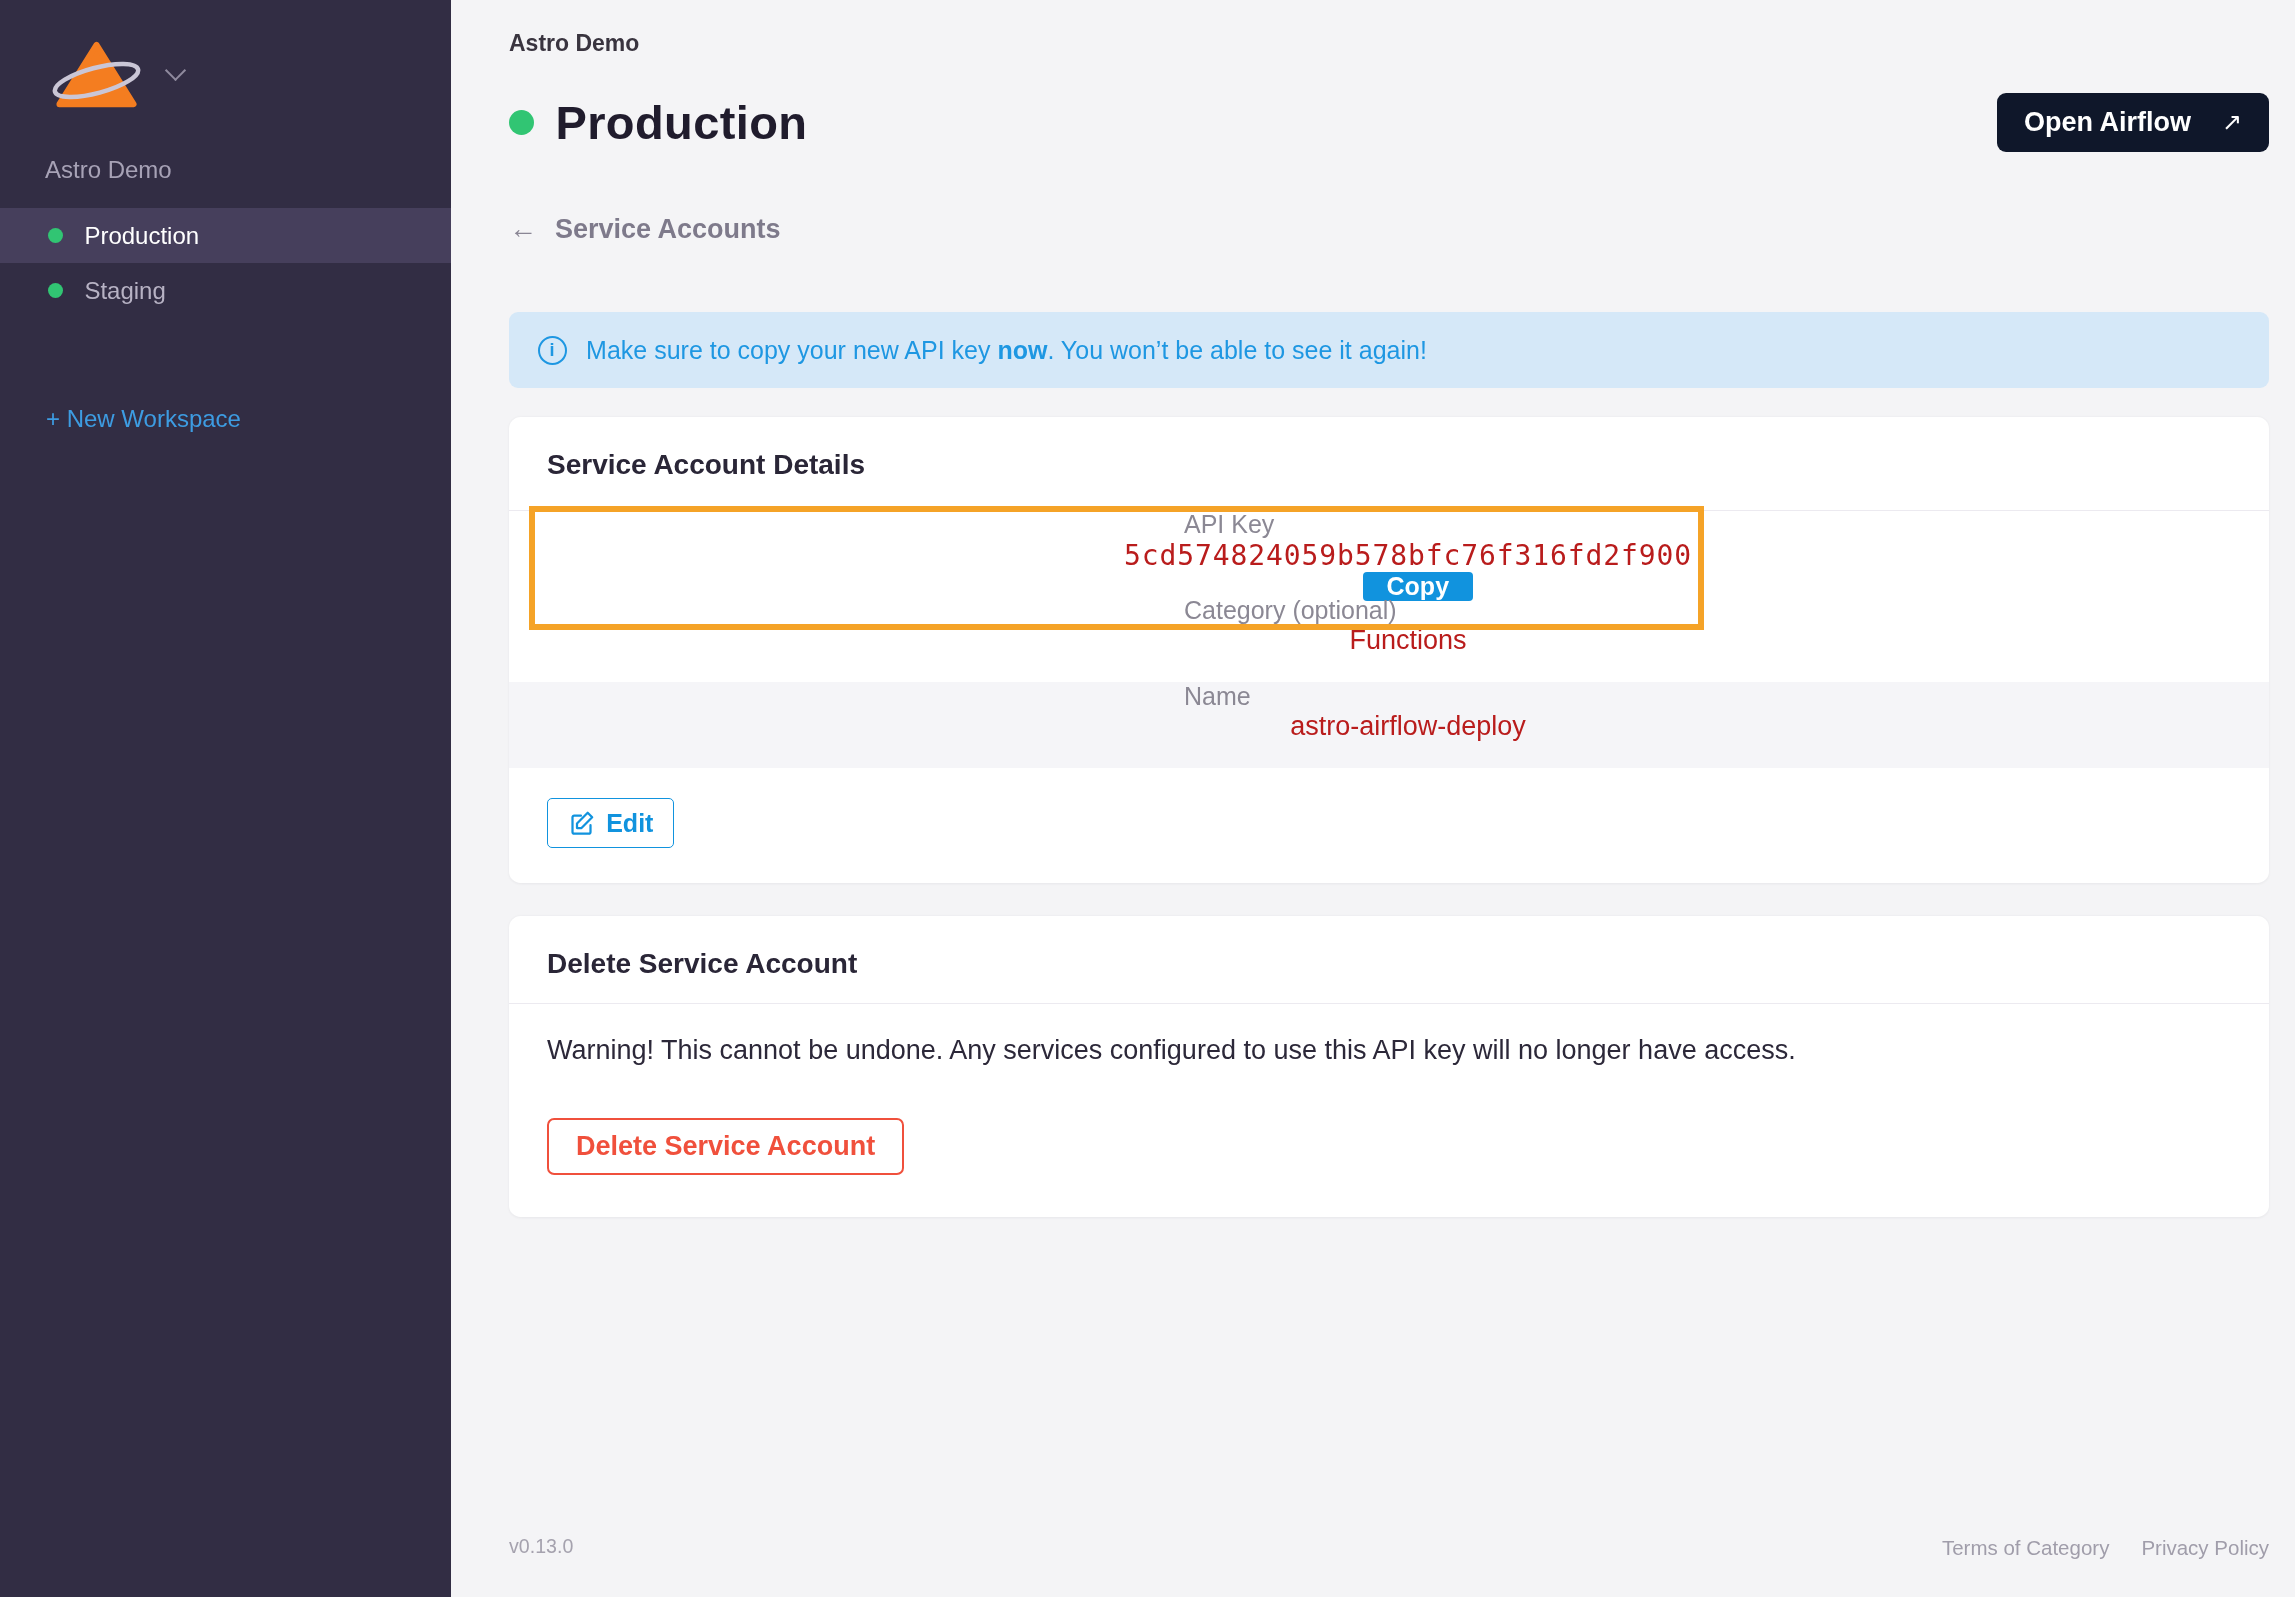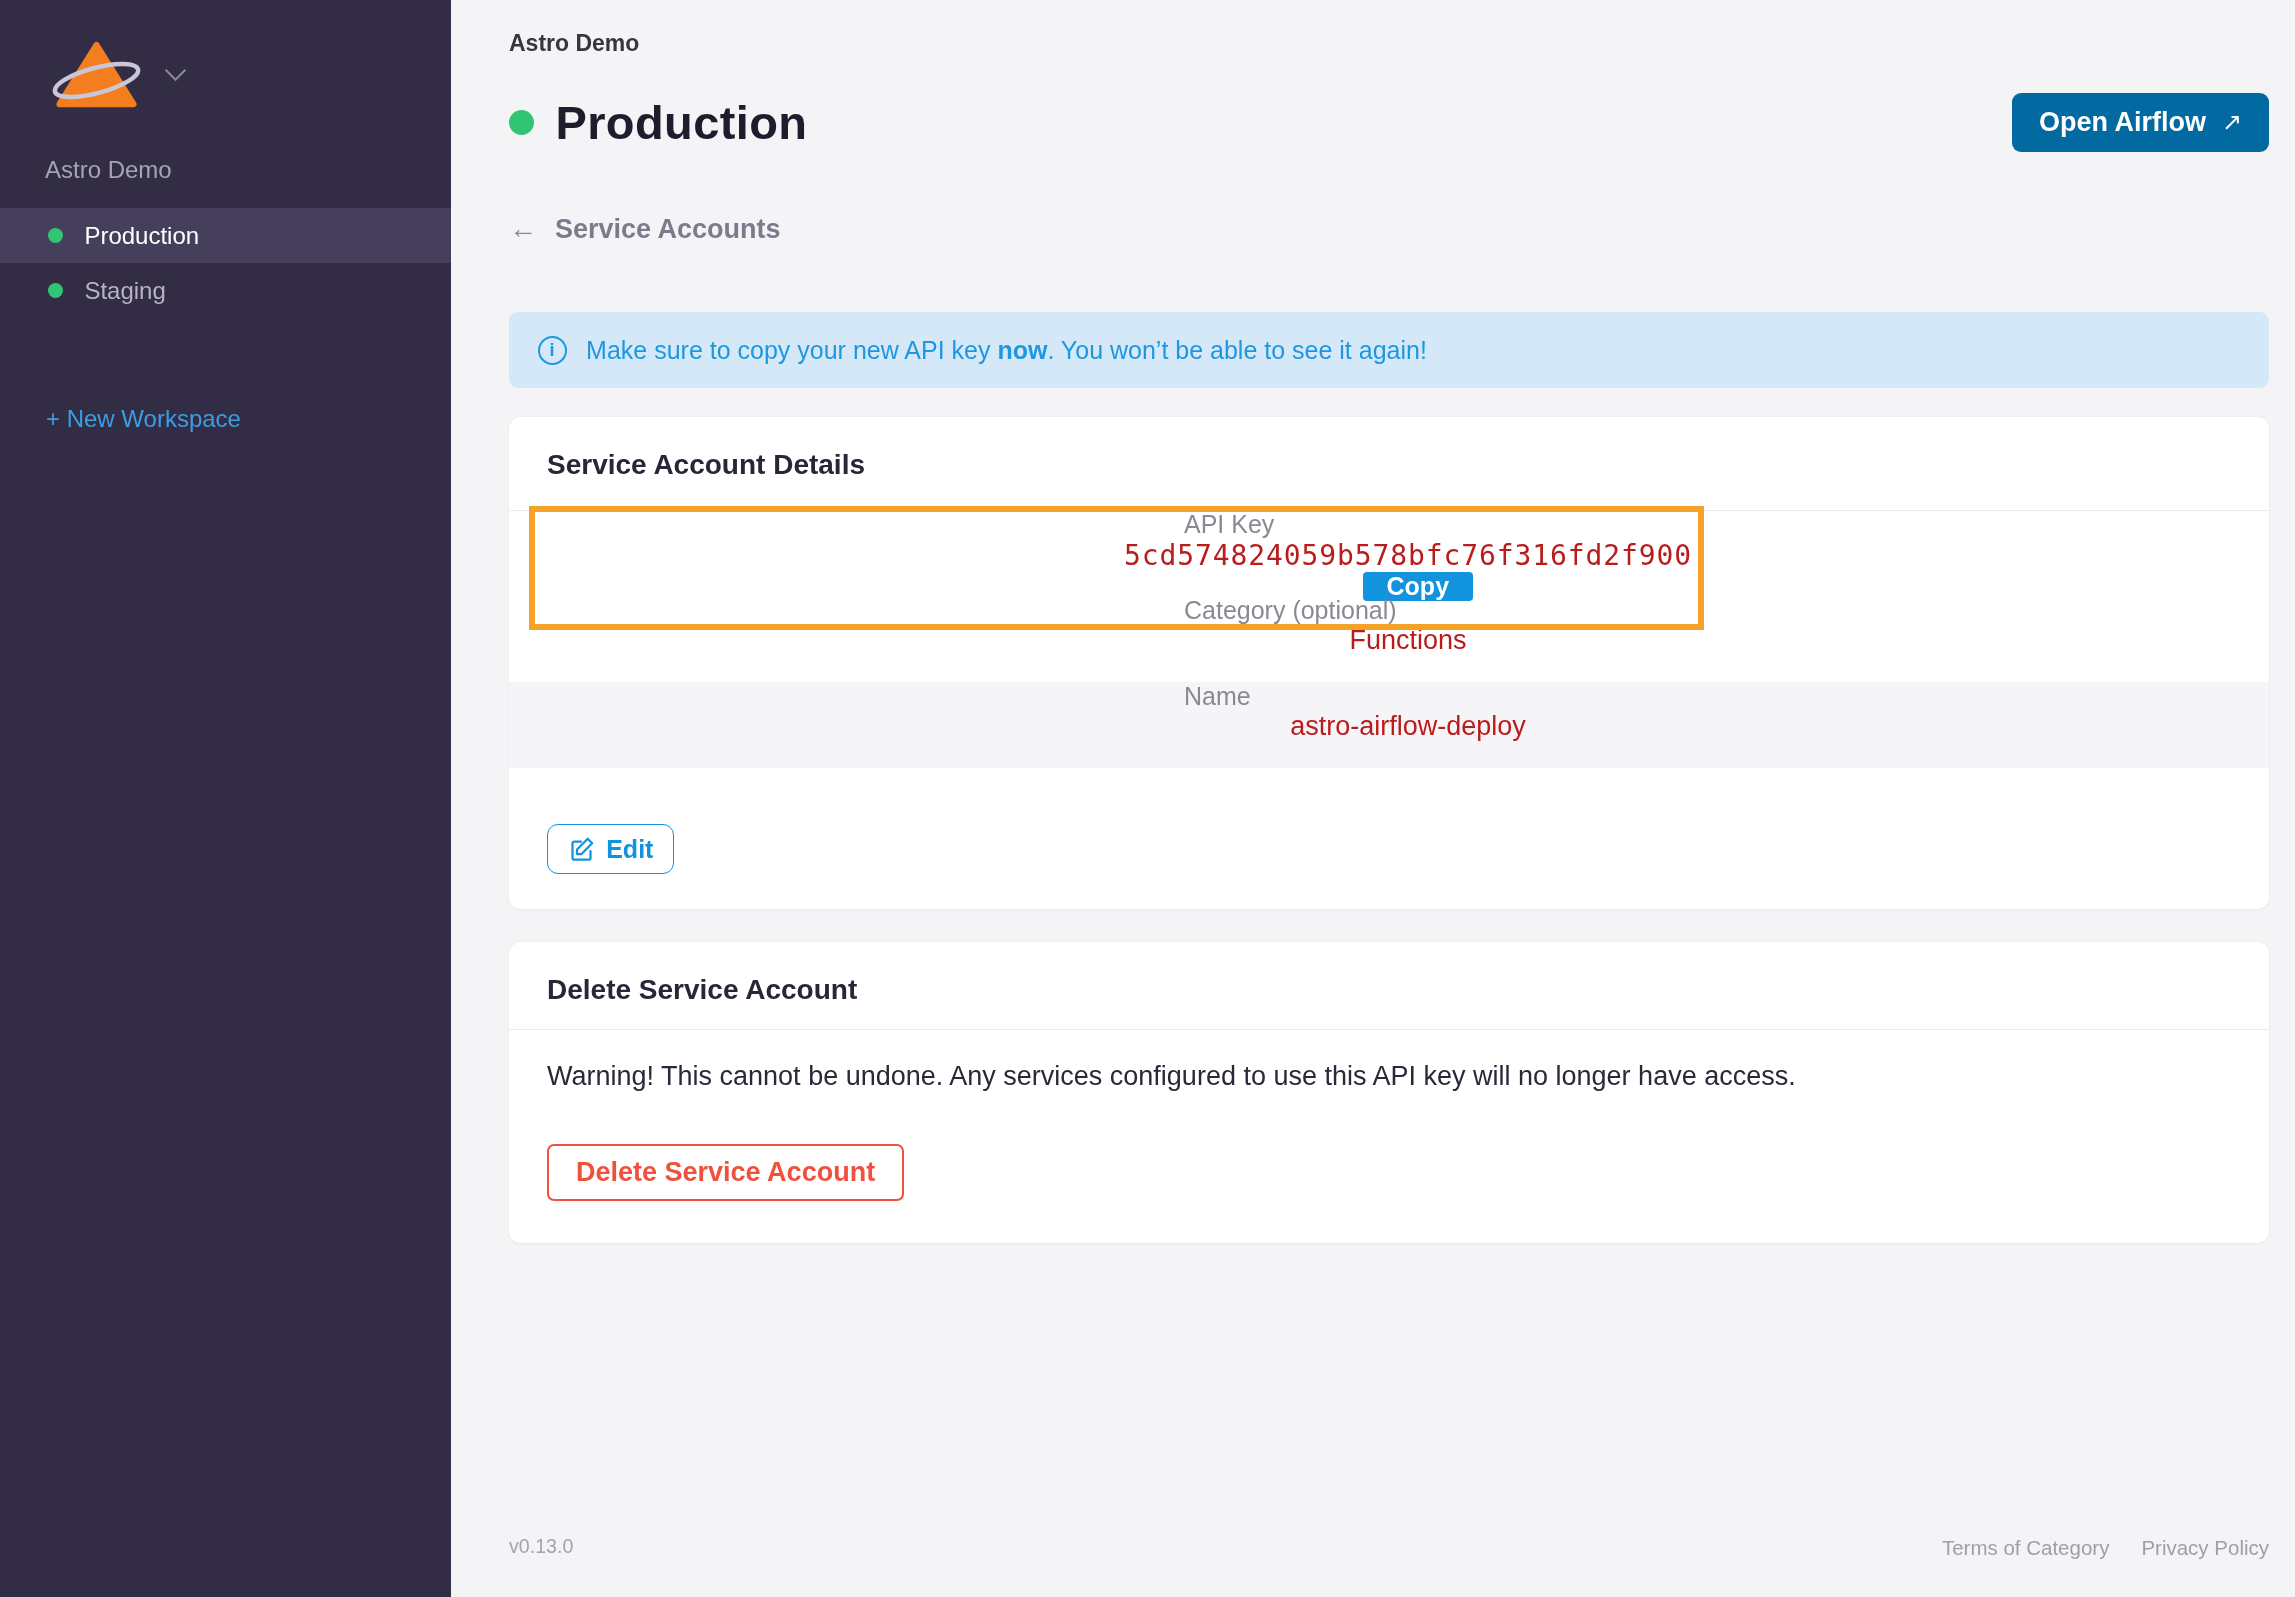--- a/index.html
+++ b/index.html
@@ -72,22 +72,22 @@
     width:25px; height:25px; border-radius:50%;
     background:#31c573; margin-right:21.4px; flex:none;
   }
   h1 {
     font-size:47px; font-weight:700; letter-spacing:0.4px;
     color:#201c2d;
   }
   .open-airflow {
     margin-left:auto;
     height:59px; padding:0 27px;
-    display:flex; align-items:center; gap:16px;
-    background:#0369a1; border:none; border-radius:9px;
+    display:flex; align-items:center; gap:31px;
+    background:#0f172a; border:none; border-radius:9px;
     color:#ffffff; font-family:inherit;
     font-size:27px; font-weight:700;
     cursor:pointer;
   }
   .open-airflow .ext { font-size:24px; font-weight:400; }
 
   .back-row {
     margin-top:61px;
     display:flex; align-items:center; gap:18px;
     height:30px;
@@ -138,24 +138,24 @@
   }
   .copy-btn {
     margin-left:19.6px;
     height:52px; padding:0 24px;
     background:#1193de; border:none; border-radius:4px;
     color:#ffffff; font-family:inherit;
     font-size:25px; font-weight:700;
     cursor:pointer;
   }
   .edit-btn {
-    margin:56px 38px 35px;
+    margin:30px 38px 35px;
     height:50px; padding:0 19.6px;
     display:inline-flex; align-items:center; gap:11.6px;
-    background:#ffffff; border:1.8px solid #1193de; border-radius:11px;
+    background:#ffffff; border:1.8px solid #1193de; border-radius:5px;
     color:#1193de; font-family:inherit;
     font-size:25px; font-weight:700;
     cursor:pointer;
   }
   .api-highlight {
     position:absolute;
     left:19.6px; top:89px;
     width:1175px; height:124px;
     border:6.2px solid #f5a327;
     pointer-events:none;

